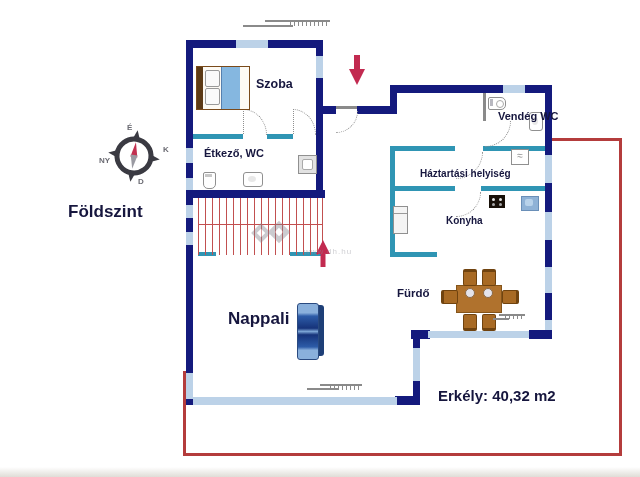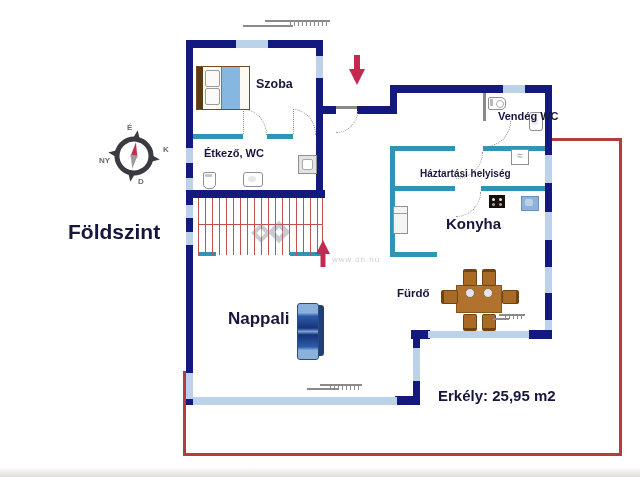--- a/index.html
+++ b/index.html
@@ -18,21 +18,21 @@
   .dotv{position:absolute;border-left:1px dotted #8f8f8f;width:0;}
   .stairs{position:absolute;left:198px;top:198px;width:124px;height:57px;
           background:repeating-linear-gradient(90deg,#c25050 0 1px,transparent 1px 7px);
           border-right:1px solid #c25050;}
   .furn{position:absolute;background:#ffffff;border:1px solid #909090;}
   .chair{position:absolute;background:#a86a24;border:1px solid #70430f;border-radius:2px;}
   .plate{position:absolute;width:8px;height:8px;border-radius:50%;background:#e4e4ec;border:1px solid #8a6a4a;}
   .wm{position:absolute;left:246px;top:219px;width:170px;height:34px;opacity:.42;}
   .wm-text{position:absolute;left:46px;top:3px;font-family:"Liberation Serif",serif;
            font-size:16px;font-weight:700;letter-spacing:2px;color:#70707c;white-space:nowrap;}
-  .wm-url{position:absolute;left:58px;top:36px;font-size:8px;color:#8e8e98;letter-spacing:1px;margin-left:28px;}
+  .wm-url{position:absolute;left:58px;top:28px;font-size:8px;color:#8e8e98;letter-spacing:1px;}
   .wm-d{position:absolute;background:#85858f;transform:rotate(45deg);}
   .wm-d i{position:absolute;left:30%;top:30%;width:40%;height:40%;background:#fff;display:block;}
   .compass-lbl{position:absolute;font-size:8px;font-weight:700;color:#6a6a72;}
   .wm-glyph::after{content:"≈";color:#8a8a8a;font-size:10px;line-height:11px;display:block;text-align:center;}
   .tickline{position:absolute;background:repeating-linear-gradient(90deg,#8a8a8a 0 1px,transparent 1px 4px);}
   .shadowstrip{position:absolute;left:0;top:467px;width:640px;height:10px;
                background:linear-gradient(180deg,rgba(0,0,0,0),rgba(130,118,95,.25));}
 </style>
 </head>
 <body>
@@ -49,21 +49,21 @@
         <circle cx="31" cy="32" r="17" fill="#ffffff" stroke="#3a3a42" stroke-width="5"></circle>
         <polygon points="31,18 27.5,33 34.5,33" fill="#c23050"></polygon>
         <polygon points="31,45 27.5,31 34.5,31" fill="#9a9aa2"></polygon>
       </g>
     </svg>
     <span class="compass-lbl" style="left:24px;top:-1px;">É</span>
     <span class="compass-lbl" style="left:60px;top:21px;">K</span>
     <span class="compass-lbl" style="left:-4px;top:32px;">NY</span>
     <span class="compass-lbl" style="left:35px;top:53px;">D</span>
   </div>
-  <div class="lbl" style="left:68px;top:220px;font-size:21px;">Földszint</div>
+  <div class="lbl" style="left:68px;top:202px;font-size:17px;">Földszint</div>
 
   <div class="redline" style="left:552px;top:138px;width:70px;height:3px;"></div>
   <div class="redline" style="left:619px;top:138px;width:3px;height:318px;"></div>
   <div class="redline" style="left:183px;top:453px;width:439px;height:3px;"></div>
   <div class="redline" style="left:183px;top:371px;width:3px;height:85px;"></div>
 
   <div class="wall" style="left:186px;top:40px;width:136px;height:8px;"></div>
   <div class="win" style="left:236px;top:40px;width:32px;height:8px;"></div>
 
   <div class="wall" style="left:186px;top:40px;width:7px;height:365px;"></div>
@@ -204,19 +204,19 @@
     <div class="wm-d" style="left:25px;top:5px;width:16px;height:16px;">
         <i></i>
       </div>
     <div class="wm-url">www.dh.hu</div>
   </div>
 
   <div class="lbl" style="left:256px;top:77px;font-size:12.5px;">Szoba</div>
   <div class="lbl" style="left:204px;top:147px;font-size:11px;">Étkező, WC</div>
   <div class="lbl" style="left:498px;top:110px;font-size:11px;">Vendég WC</div>
   <div class="lbl" style="left:420px;top:168px;font-size:10px;">Háztartási helyiség</div>
-  <div class="lbl" style="left:446px;top:215px;font-size:15px;">Konyha</div>
+  <div class="lbl" style="left:446px;top:215px;font-size:10px;">Konyha</div>
   <div class="lbl" style="left:397px;top:287px;font-size:11.5px;">Fürdő</div>
   <div class="lbl" style="left:228px;top:309px;font-size:17px;">Nappali</div>
-  <div class="lbl" style="left:438px;top:387px;font-size:15px;">Erkély: 25,95 m2</div>
+  <div class="lbl" style="left:438px;top:387px;font-size:15px;">Erkély: 40,32 m2</div>
 
   <div class="shadowstrip"></div>
 </div>
 
 </body></html>

